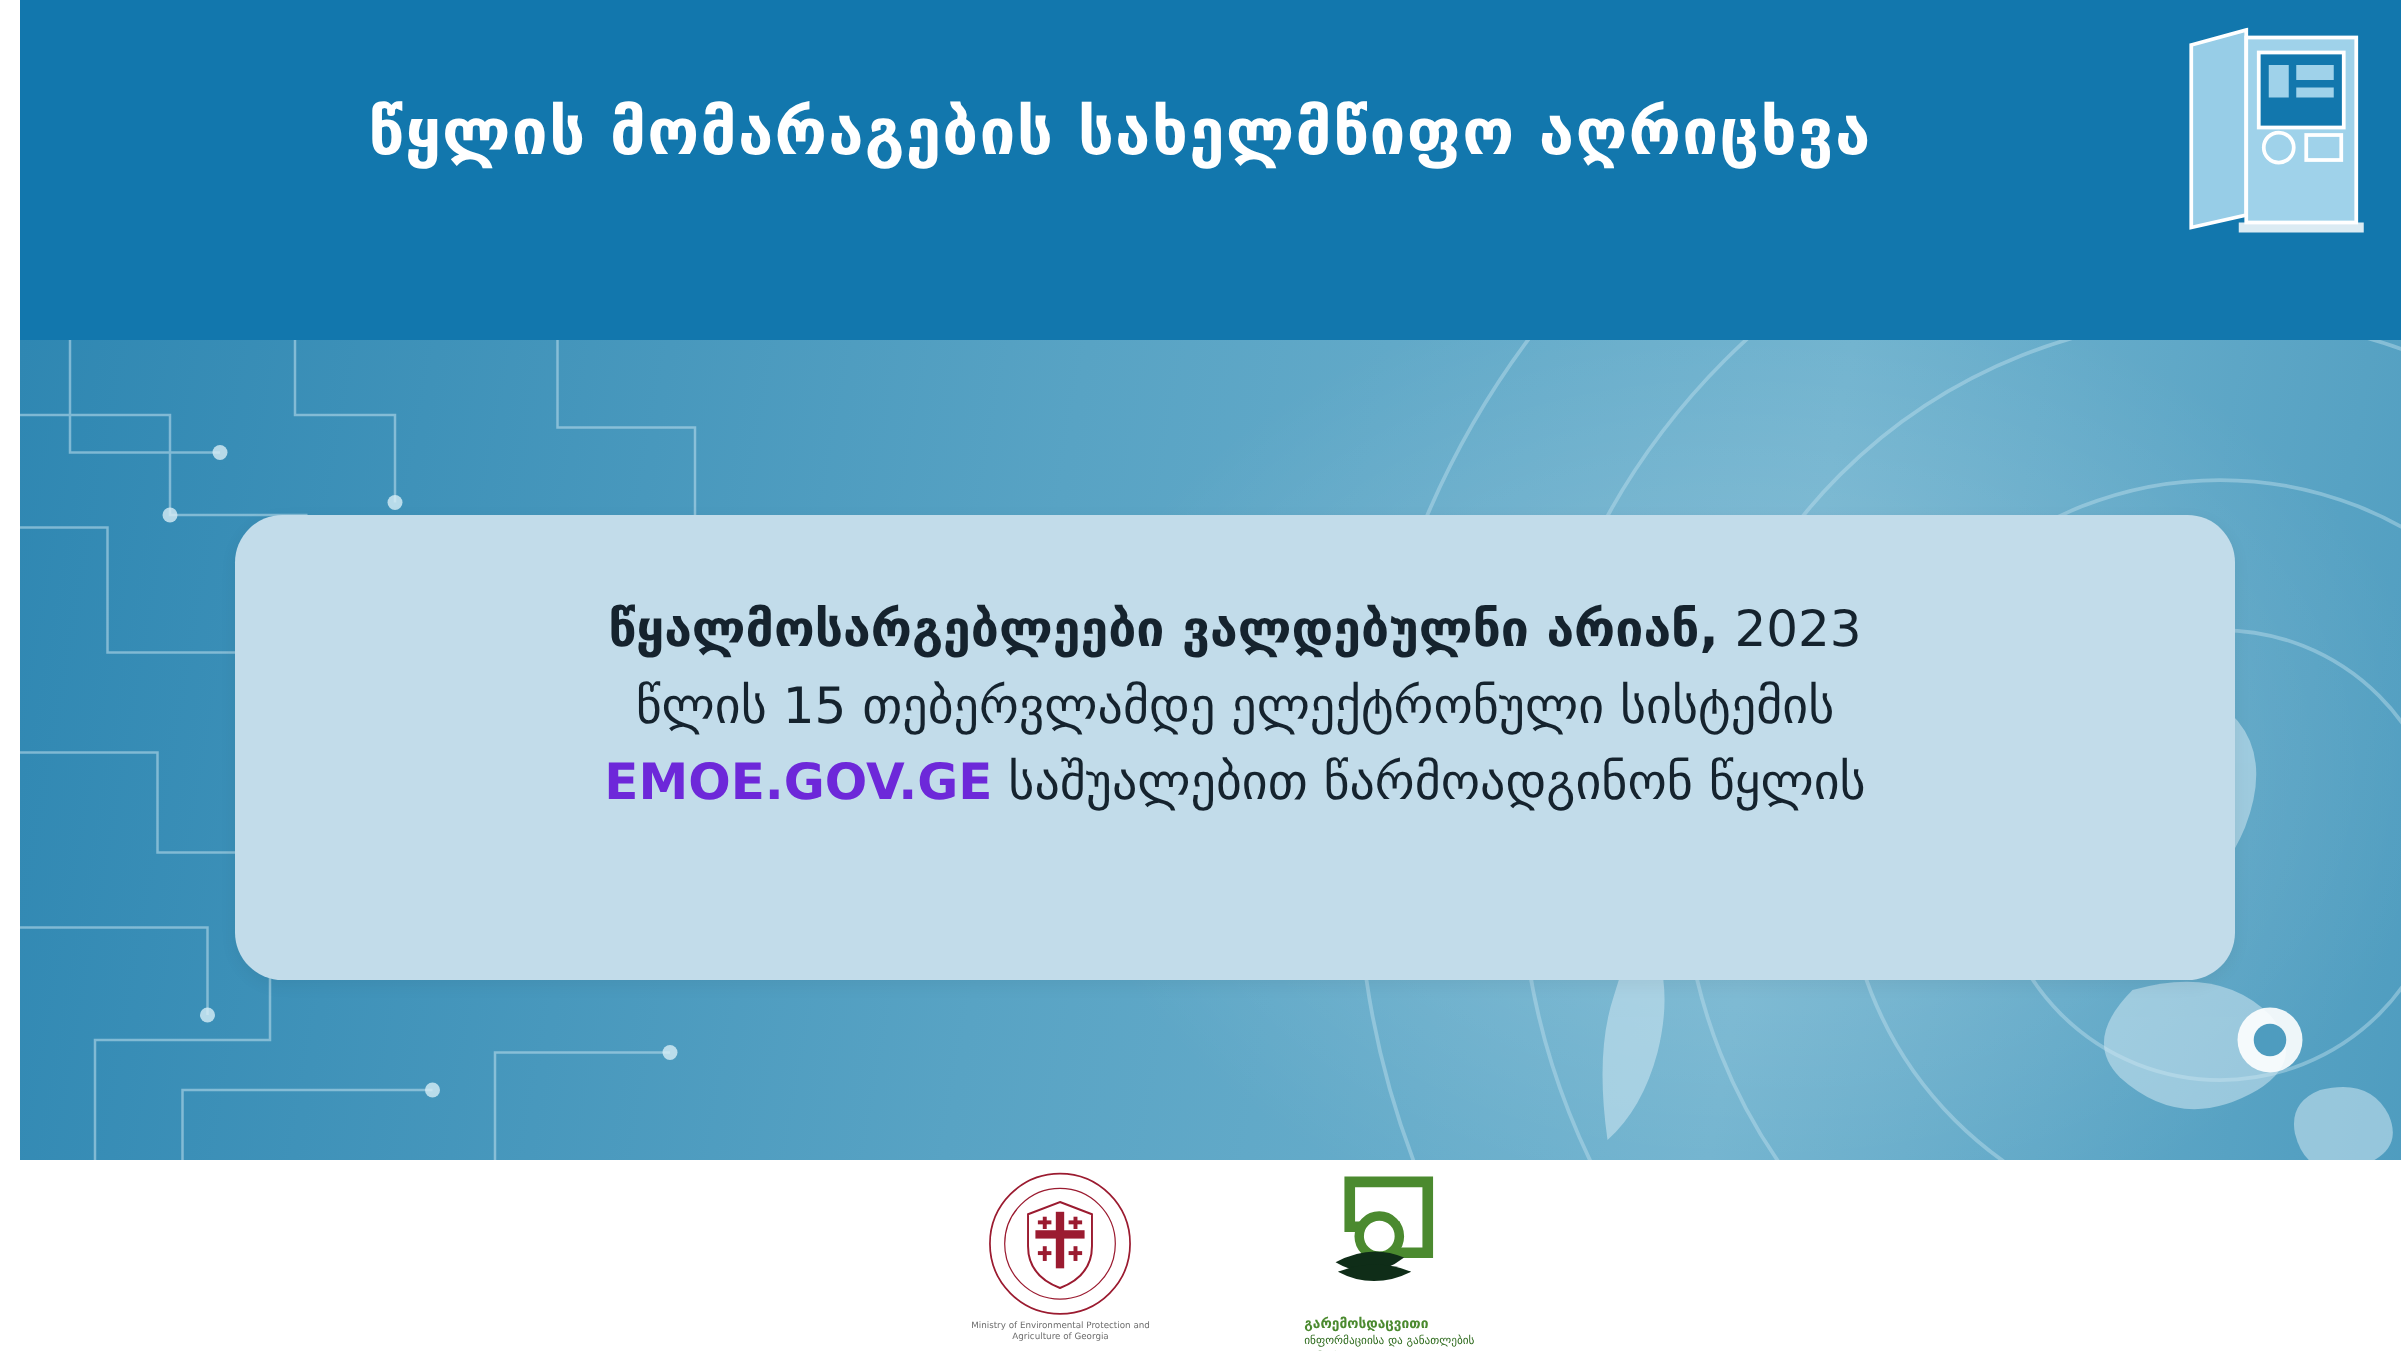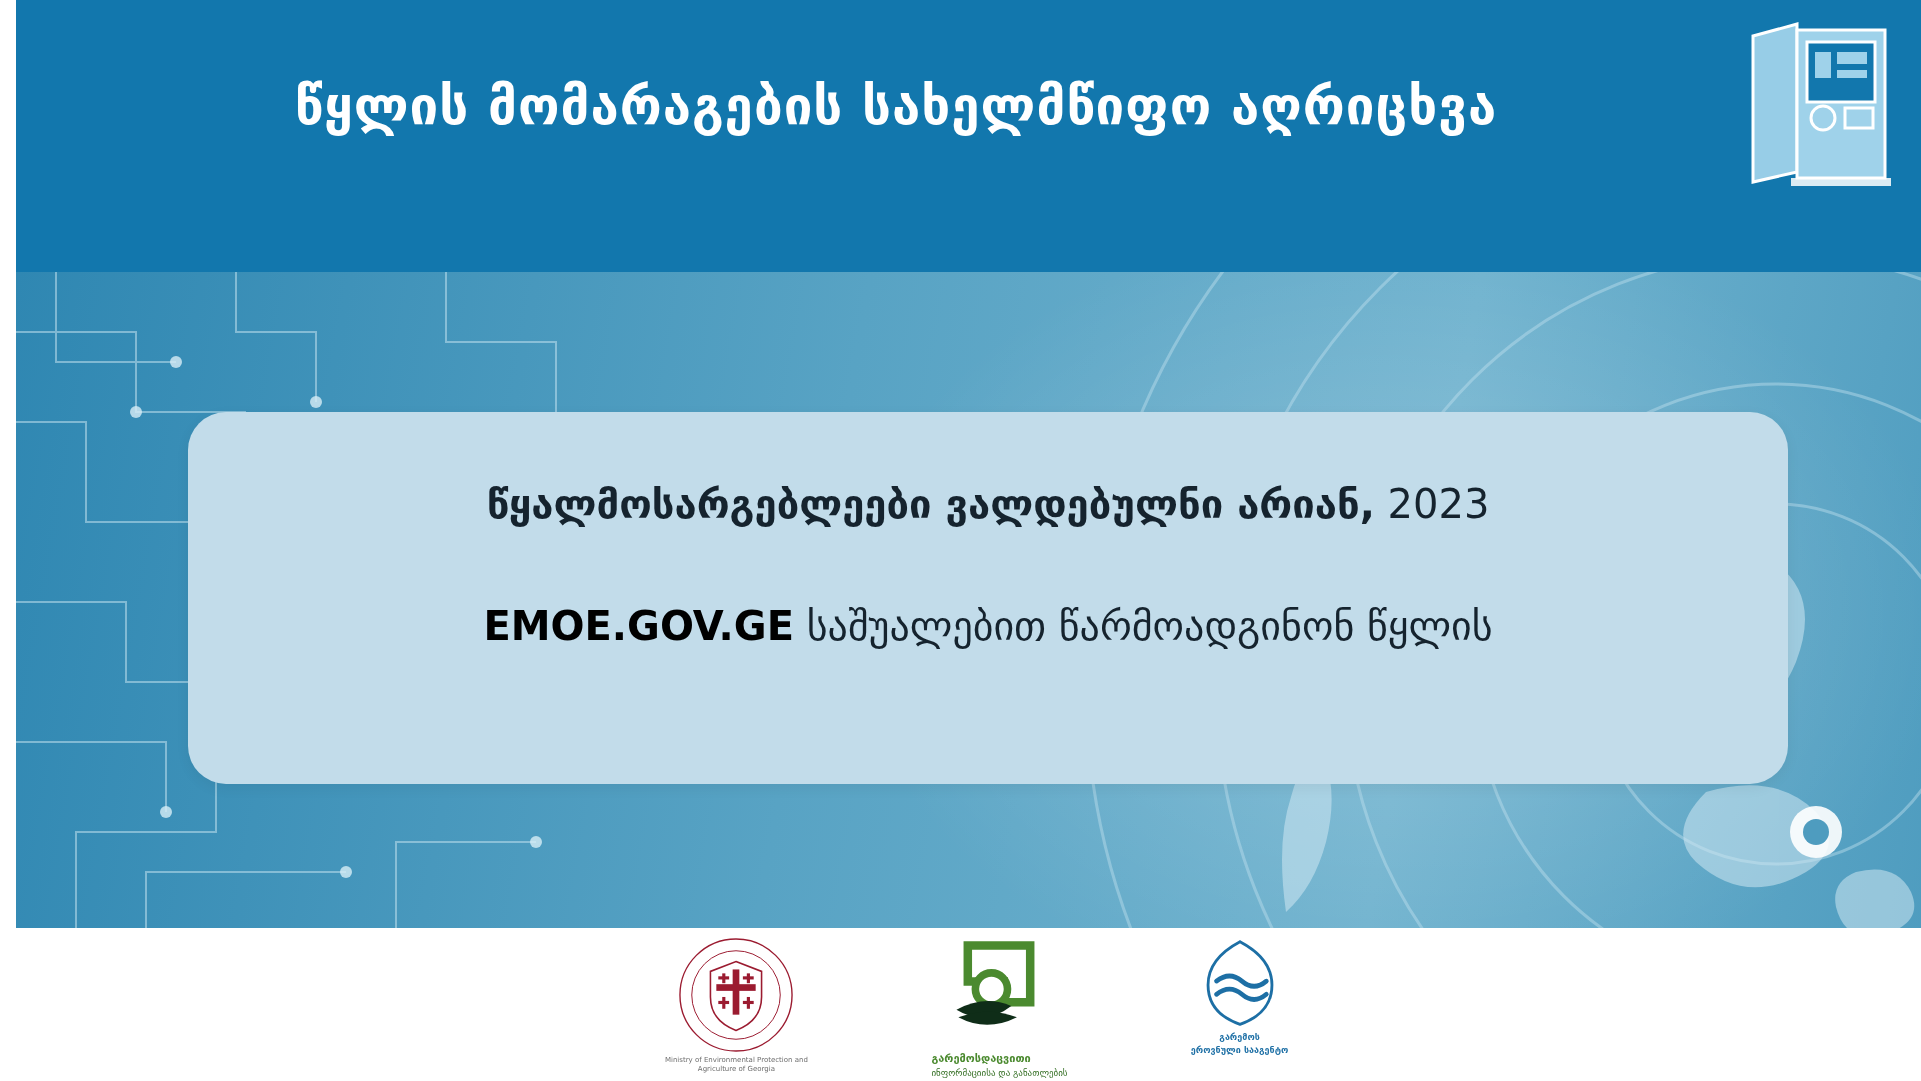--- a/index.html
+++ b/index.html
@@ -91,21 +91,21 @@
     position: absolute;
     left: 60px;
     right: 60px;
     top: 62px;
     text-align: center;
     color: #15232e;
     font-size: 40px;
     line-height: 1.52;
   }
   .card-text .b { font-weight: bold; }
-  .card-text .link { color: #000000; font-weight: bold; }
+  .card-text .link { color: #6d28d9; font-weight: bold; }
 
   
   .footer {
     position: absolute;
     left: 0;
     top: 928px;
     width: 1921px;
     height: 153px;
     background: #ffffff;
   }
@@ -219,21 +219,21 @@
 
       <g>
         <circle cx="1800" cy="560" r="26" fill="#ffffff" opacity="0.9"></circle>
         <circle cx="1800" cy="560" r="13" fill="#4e9cbf"></circle>
       </g>
     </svg>
 
     <div class="card" style="top:140px;text-decoration:underline;">
       <div class="card-text">
         <span class="b">წყალმოსარგებლეები ვალდებულნი არიან,</span><span> 2023</span><br>
-        <br>
+        <span>წლის 15 თებერვლამდე ელექტრონული სისტემის</span><br>
         <span class="link">EMOE.GOV.GE</span><span> საშუალებით წარმოადგინონ წყლის</span><br>
       </div>
     </div>
   </div>
 
   <div class="footer">
     <div class="logos">
 
       <div class="logo">
         <svg viewBox="0 0 120 120" width="118" height="118" xmlns="http://www.w3.org/2000/svg">
@@ -265,26 +265,17 @@
           <path d="M10 78 q30 -16 58 -4 q-28 22 -58 4 Z" fill="#0f2d18"></path>
           <path d="M12 86 q32 -12 62 0 q-32 16 -62 0 Z" fill="#0f2d18"></path>
         </svg>
         <div style="display:flex; flex-direction:column; align-items:flex-start;">
           <div class="logo-caption green" style="max-width:300px; text-align:left;">გარემოსდაცვითი</div>
           <div class="logo-caption" style="max-width:300px; text-align:center; color:#2f6b1e; font-size:9px;">ინფორმაციისა და განათლების</div>
           <div class="logo-caption" style="max-width:300px; text-align:right; color:#2f6b1e; font-size:9px;">ცენტრი</div>
         </div>
       </div>
 
-      <div class="logo">
-        <svg viewBox="0 0 110 100" width="104" height="94" xmlns="http://www.w3.org/2000/svg">
-          <path d="M55 6 q34 18 34 46 q0 30 -34 42 q-34 -12 -34 -42 q0 -28 34 -46 Z" fill="none" stroke="#1d6fa5" stroke-width="3"></path>
-          <path d="M30 48 q14 -11 27 0 q13 11 26 0" fill="none" stroke="#1d6fa5" stroke-width="5" stroke-linecap="round"></path>
-          <path d="M30 62 q14 -11 27 0 q13 11 26 0" fill="none" stroke="#1d6fa5" stroke-width="5" stroke-linecap="round"></path>
-        </svg>
-        <div class="logo-caption blue">გარემოს</div>
-        <div class="logo-caption blue">ეროვნული სააგენტო</div>
-      </div>
 
     </div>
   </div>
 
 </div>
 
 </body></html>

